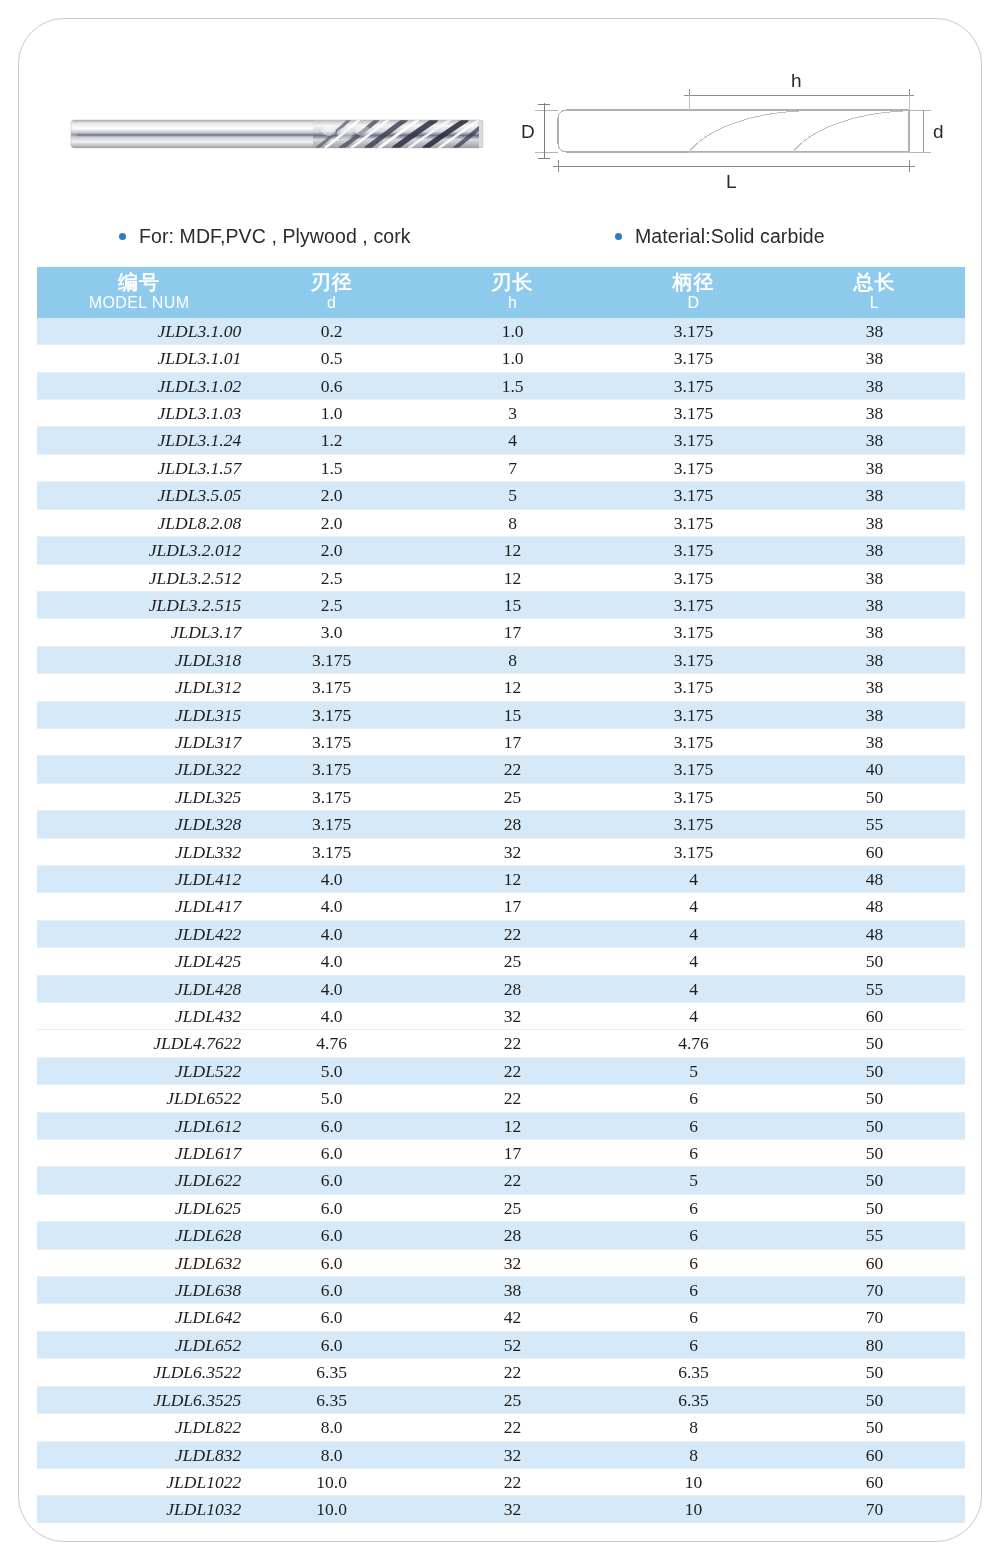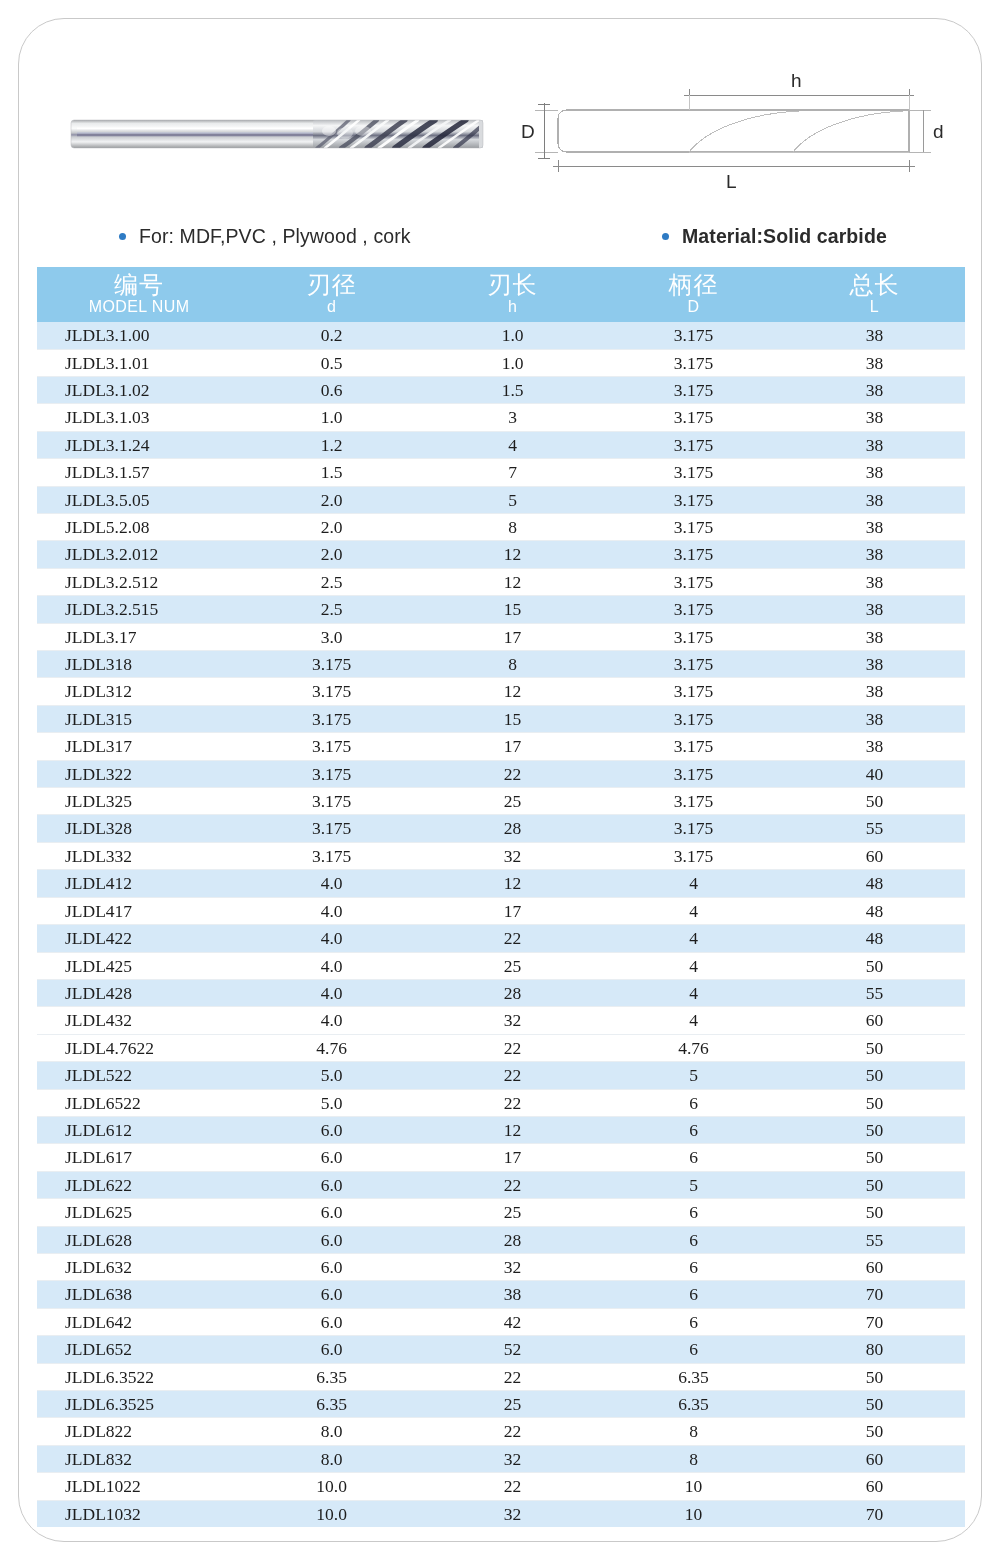--- a/index.html
+++ b/index.html
@@ -40,21 +40,21 @@
   }
   #diagram-wrap svg { display:block; width:100%; height:100%; }
 
   
   .bullet-row {
     position:absolute;
     display:flex; align-items:center;
     white-space:nowrap;
   }
   #bullet-left  { left:100px; top:206px; }
-  #bullet-right { left:643px; top:206px;font-weight:bold; }
+  #bullet-right { left:596px; top:206px; }
   .bullet-dot {
     width:7px; height:7px; border-radius:50%;
     background:#2E7BC4;
     margin-right:13px;
     flex:0 0 auto;
   }
   .bullet-text {
     font-size:19.5px;
     color:#2b2b2b;
     letter-spacing:.1px;
@@ -78,40 +78,41 @@
     background:#8ECAEC;
     color:#ffffff;
     font-weight:400;
     text-align:center;
     padding:5px 0 7px 0;
     line-height:1.08;
     border:0;
   }
   .hd-cn {
     display:block;
-    font-size:24px;
+    font-size:20px;
     letter-spacing:1px;
+    font-weight:bold;
   }
   .hd-en {
     display:block;
     font-size:16px;
     letter-spacing:.4px;
   }
 
   #tbl tbody td {
     font-family:"Liberation Serif", serif;
     font-size:17.5px;
     color:#1d1d1d;
     text-align:center;
     height:26.4px;
     line-height:26.4px;
     padding:0;
     border-bottom:1px solid #e9eef2;
   }
-  #tbl tbody td.model { text-align:left; padding-left:28px; }
+  #tbl tbody td.model { text-align:right; padding-left:40px;font-style:italic; }
   #tbl tbody tr.odd  td { background:#d6e9f8; }
   #tbl tbody tr.even td { background:#ffffff; }
   #tbl tbody tr:last-child td { border-bottom:0; }
 </style>
 </head>
 <body>
 
 <div id="card">
 
   <div id="top">
@@ -304,21 +305,21 @@
           <td>38</td>
         </tr>
         <tr class="odd">
           <td class="model">JLDL3.5.05</td>
           <td>2.0</td>
           <td>5</td>
           <td>3.175</td>
           <td>38</td>
         </tr>
         <tr class="even">
-          <td class="model">JLDL5.2.08</td>
+          <td class="model">JLDL8.2.08</td>
           <td>2.0</td>
           <td>8</td>
           <td>3.175</td>
           <td>38</td>
         </tr>
         <tr class="odd">
           <td class="model">JLDL3.2.012</td>
           <td>2.0</td>
           <td>12</td>
           <td>3.175</td>

